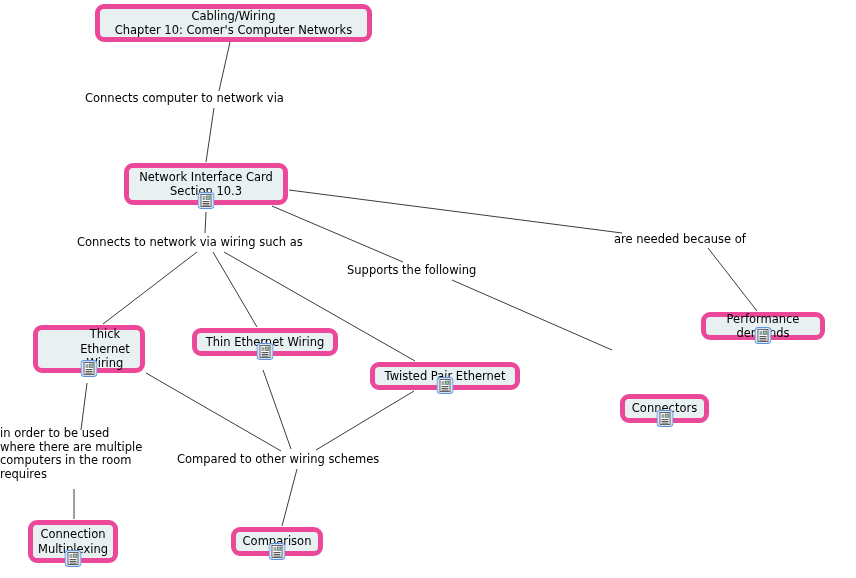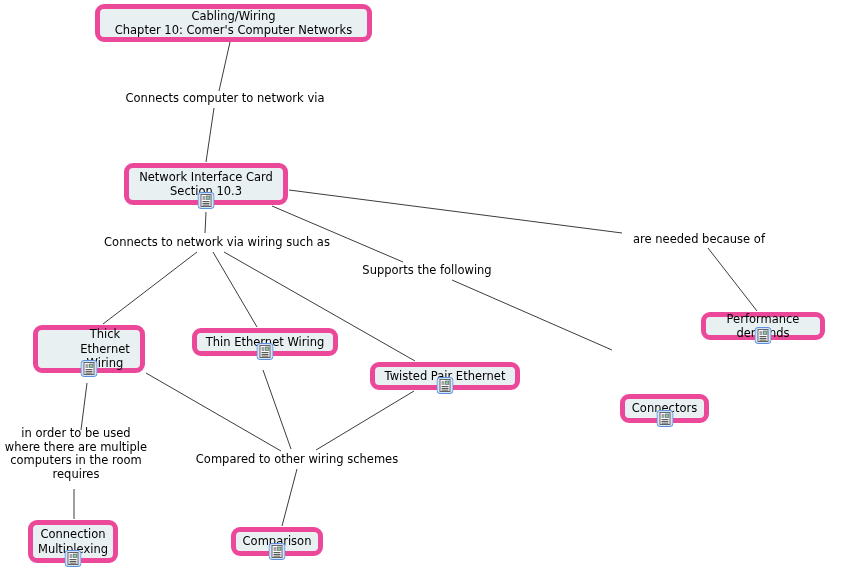--- a/index.html
+++ b/index.html
@@ -14,21 +14,21 @@
     background:#e9f0f2;border:5px solid #ec4899;border-radius:9px;
     display:flex;align-items:center;justify-content:center;
     text-align:center;white-space:pre-line;font-size:11.5px;line-height:1.25;
     cursor:default;
   }
   .res-icon{
     position:absolute;left:50%;bottom:-9px;transform:translateX(-50%);
     width:17px;height:17px;display:block;
   }
   .elabel{
-    position:absolute;font-size:11.5px;text-align:center;
+    position:absolute;font-size:11.5px;text-align:left;
     white-space:pre-line;line-height:1.18;
   }
   
   #n-cabling{left:95px;top:4px;width:277px;height:38px;}
   #n-nic{left:124px;top:163px;width:164px;height:42px;}
   #n-thick{left:33px;top:325px;width:112px;height:48px;padding-left:32px;}
   #n-thin{left:192px;top:328px;width:146px;height:28px;}
   #n-twisted{left:370px;top:362px;width:150px;height:28px;}
   #n-connectors{left:620px;top:350px;width:89px;height:29px;margin-top:44px;}
   #n-perf{left:701px;top:312px;width:124px;height:28px;justify-content:center;}

